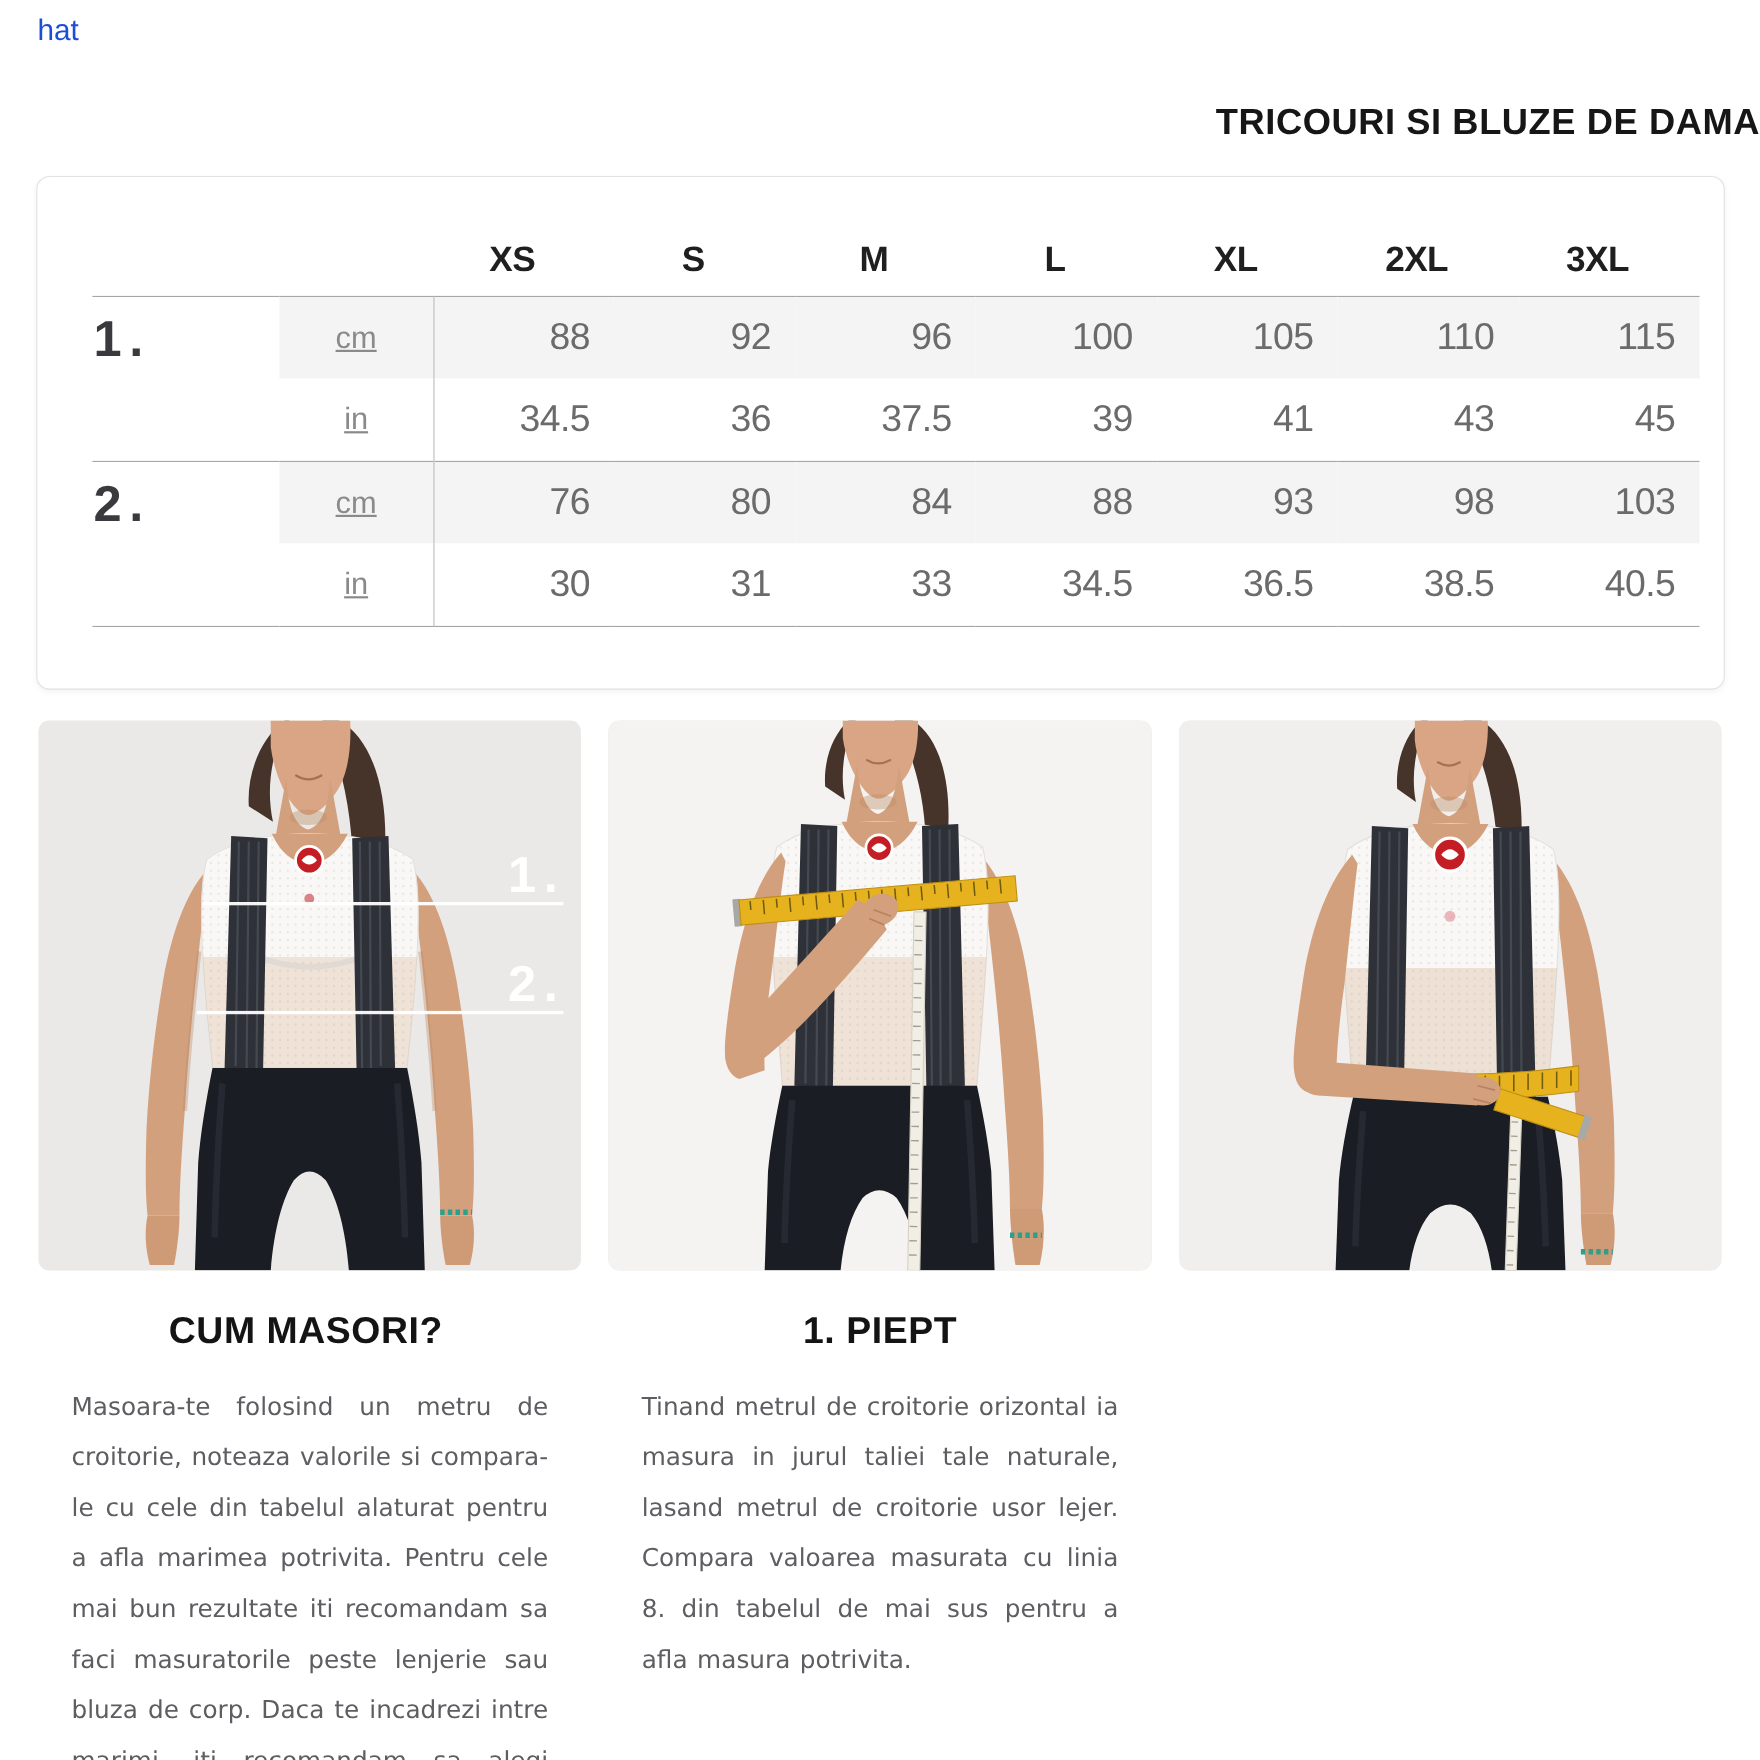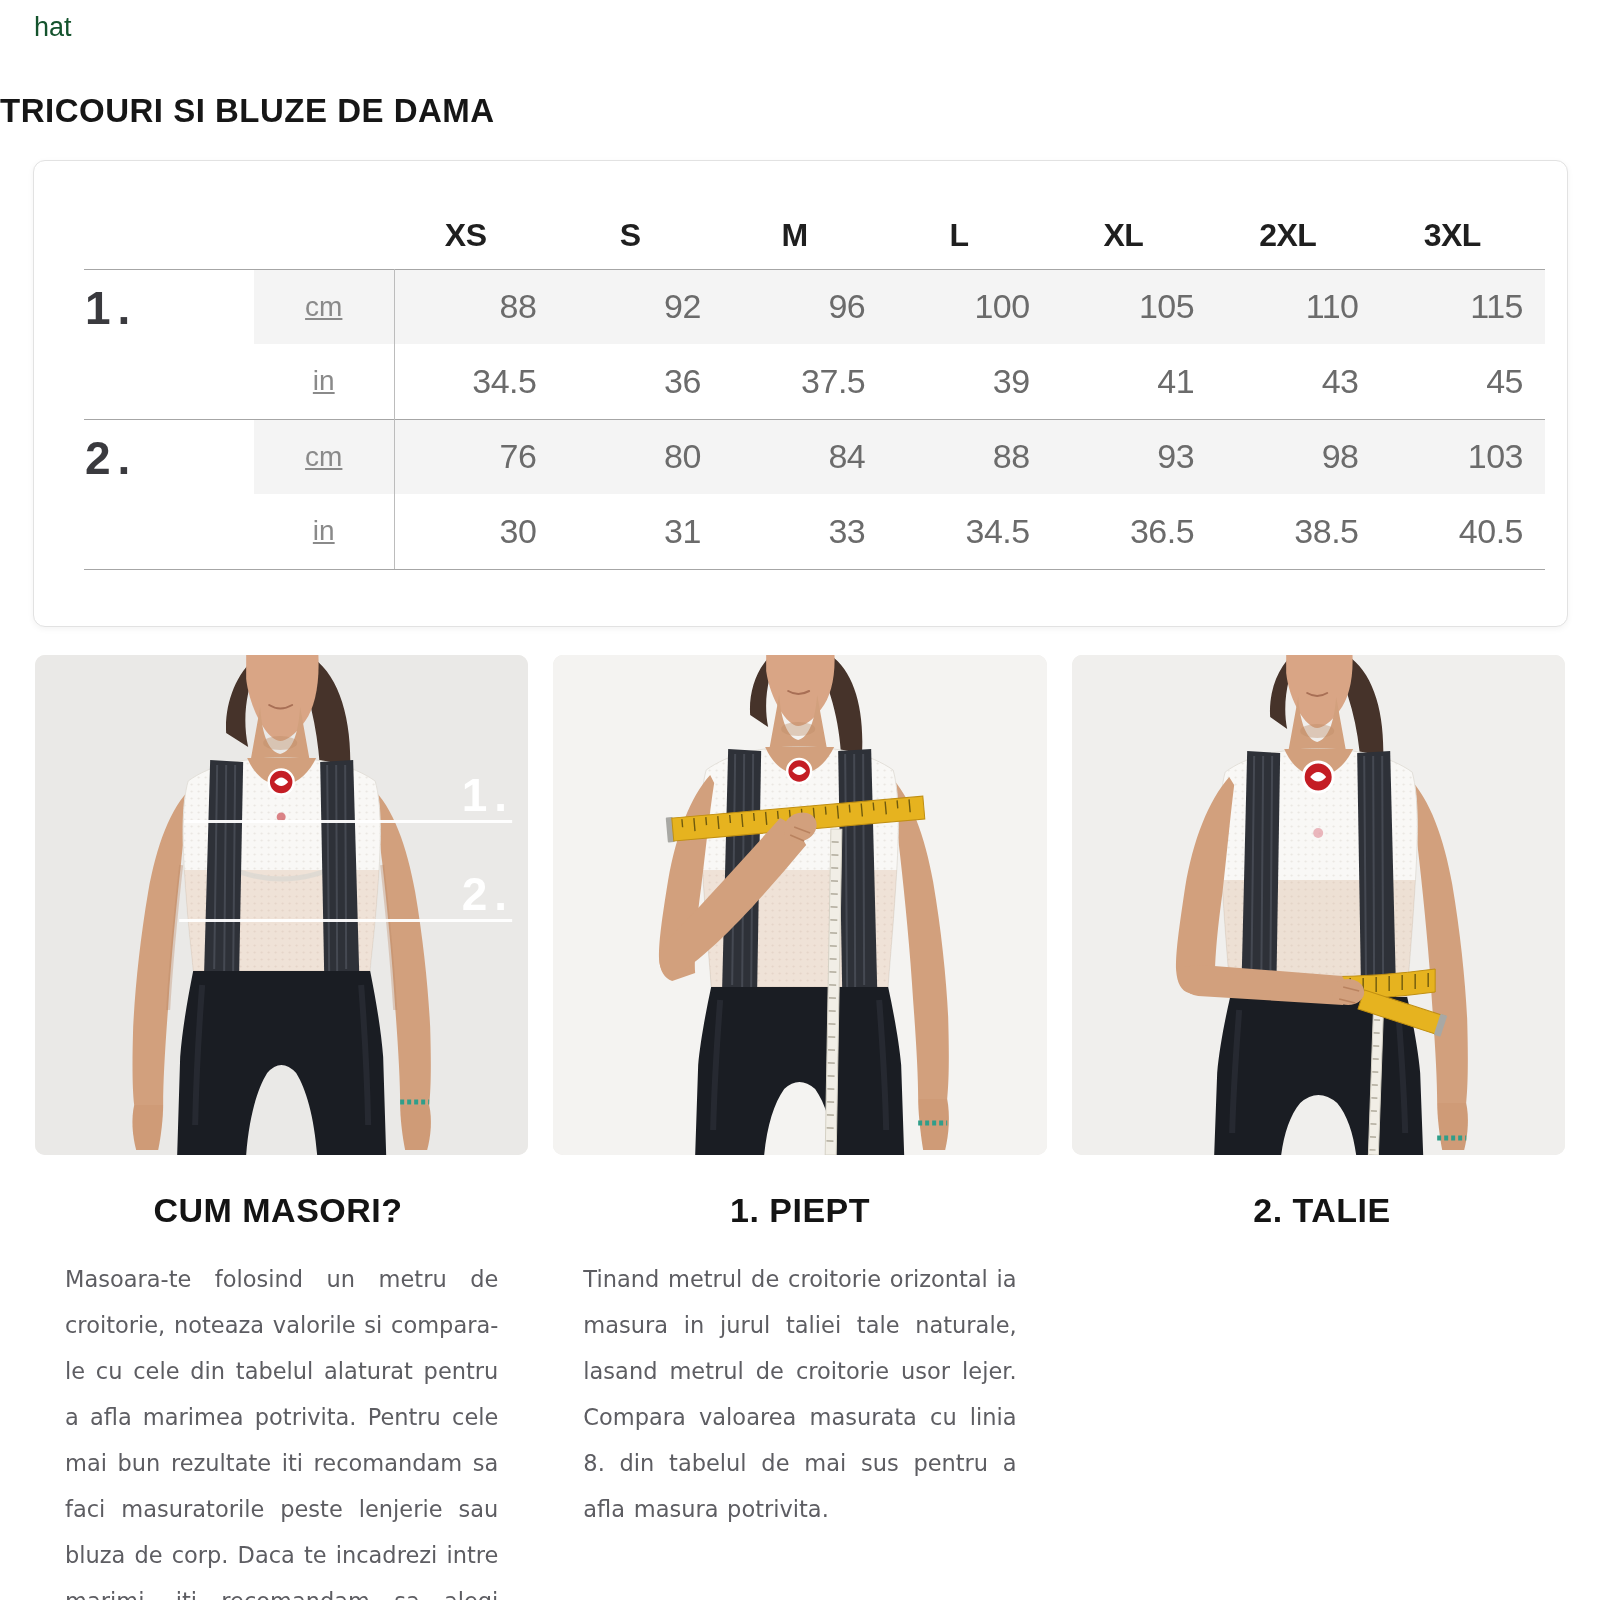--- a/index.html
+++ b/index.html
@@ -1,24 +1,24 @@
 <!DOCTYPE html>
 <html><head>
 <meta charset="utf-8">
 <style>
   * { box-sizing: border-box; }
   html,body { margin:0; padding:0; }
   body {
     width:1600px; height:1600px; position:relative; overflow:hidden;
     background:#ffffff; font-family:"Liberation Sans", sans-serif;
   }
-  .artifact { position:absolute; top:12px; left:34px; font-size:27px; color:#14532d; }
+  .artifact { position:absolute; top:12px; left:34px; font-size:27px; color:#1d4ed8; }
 
   .page-title {
-    margin:92px 0 0; text-align:left;
+    margin:92px 0 0; text-align:right;
     font-size:33px; font-weight:700; color:#161616; letter-spacing:.5px;
   }
 
   
   .size-card {
     margin:30px 32px 0 33px; height:467px;
     background:#fff; border:1px solid #e2e2e2; border-radius:12px;
     box-shadow:0 2px 6px rgba(0,0,0,.05);
     padding:42px 22px 0 50px;
   }
@@ -312,19 +312,18 @@
         <ellipse cx="277" cy="337" rx="16" ry="13" fill="#d2a07d"></ellipse>
         <path d="M268,344 L284,348 M272,332 L288,336" stroke="#b9825f" stroke-width="1.5" fill="none"></path>
       </g>
     </svg>
   </figure>
 </div>
 
 <div class="grid3 captions-row">
   <h3 class="caption">CUM MASORI?</h3>
   <h3 class="caption">1. PIEPT</h3>
-  <h3 class="caption">2. TALIE</h3>
 </div>
 
 <div class="grid3 texts-row">
   <p class="body-text">Masoara-te folosind un metru de croitorie, noteaza valorile si compara-le cu cele din tabelul alaturat pentru a afla marimea potrivita. Pentru cele mai bun rezultate iti recomandam sa faci masuratorile peste lenjerie sau bluza de corp. Daca te incadrezi intre marimi, iti recomandam sa alegi masura imediat mai mare.</p>
   <p class="body-text">Tinand metrul de croitorie orizontal ia masura in jurul taliei tale naturale, lasand metrul de croitorie usor lejer. Compara valoarea masurata cu linia 8. din tabelul de mai sus pentru a afla masura potrivita.</p>
 </div>
 
 </body></html>

